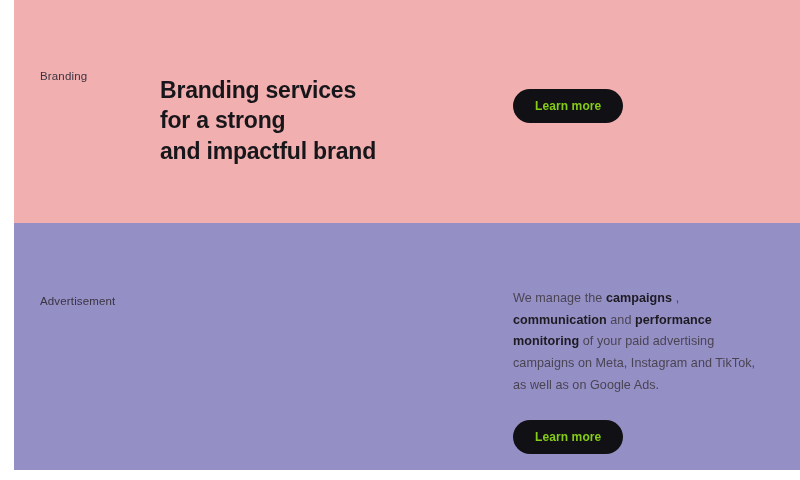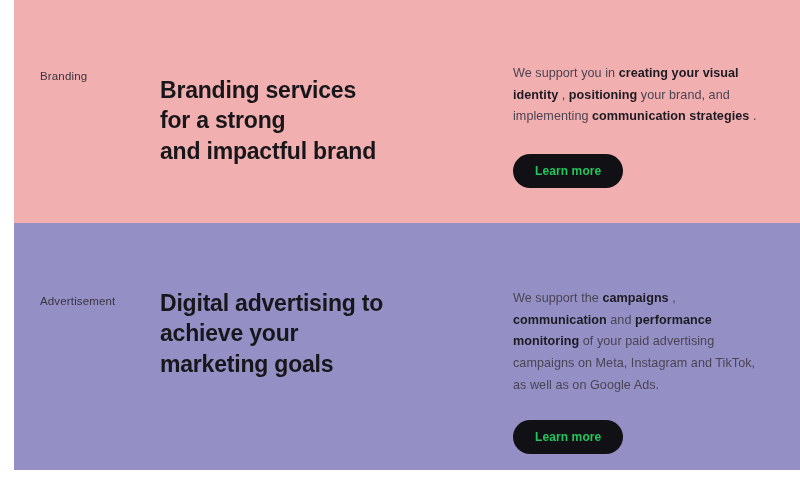--- a/index.html
+++ b/index.html
@@ -94,21 +94,21 @@
   .learn-more {
     display: inline-flex;
     align-items: center;
     justify-content: center;
     height: 34px;
     padding: 0 22px;
     margin-top: 26px;
     border: none;
     border-radius: 40px;
     background: #111014;
-    color: #22c55e;
+    color: #84cc16;
     font-family: "Liberation Sans", sans-serif;
     font-size: 12px;
     font-weight: 700;
     letter-spacing: 0.1px;
     cursor: pointer;
   }
   .section-advertisement .learn-more { margin-top: 24px; }
 </style>
 </head>
 <body>
@@ -117,36 +117,32 @@
 
   <section class="section section-branding">
 
     <div class="eyebrow">Branding</div>
 
     <h2 class="headline">Branding services
 for a strong
 and impactful brand</h2>
 
     <div class="rightcol">
-      <p class="body-copy"><span>We support you in </span><b>creating your visual identity</b><span> , </span><b>positioning</b><span> your brand, and implementing </span><b>communication strategies</b><span> .</span></p>
 
       <button class="learn-more">Learn more</button>
     </div>
 
   </section>
 
   <section class="section section-advertisement">
 
     <div class="eyebrow">Advertisement</div>
 
-    <h2 class="headline">Digital advertising to
-achieve your
-marketing goals</h2>
 
     <div class="rightcol">
-      <p class="body-copy"><span>We support the </span><b>campaigns</b><span> , </span><b>communication</b><span> and </span><b>performance monitoring</b><span> of your paid advertising campaigns on Meta, Instagram and TikTok, as well as on Google Ads.</span></p>
+      <p class="body-copy"><span>We manage the </span><b>campaigns</b><span> , </span><b>communication</b><span> and </span><b>performance monitoring</b><span> of your paid advertising campaigns on Meta, Instagram and TikTok, as well as on Google Ads.</span></p>
 
       <button class="learn-more">Learn more</button>
     </div>
 
   </section>
 
 </div>
 
 </body></html>

